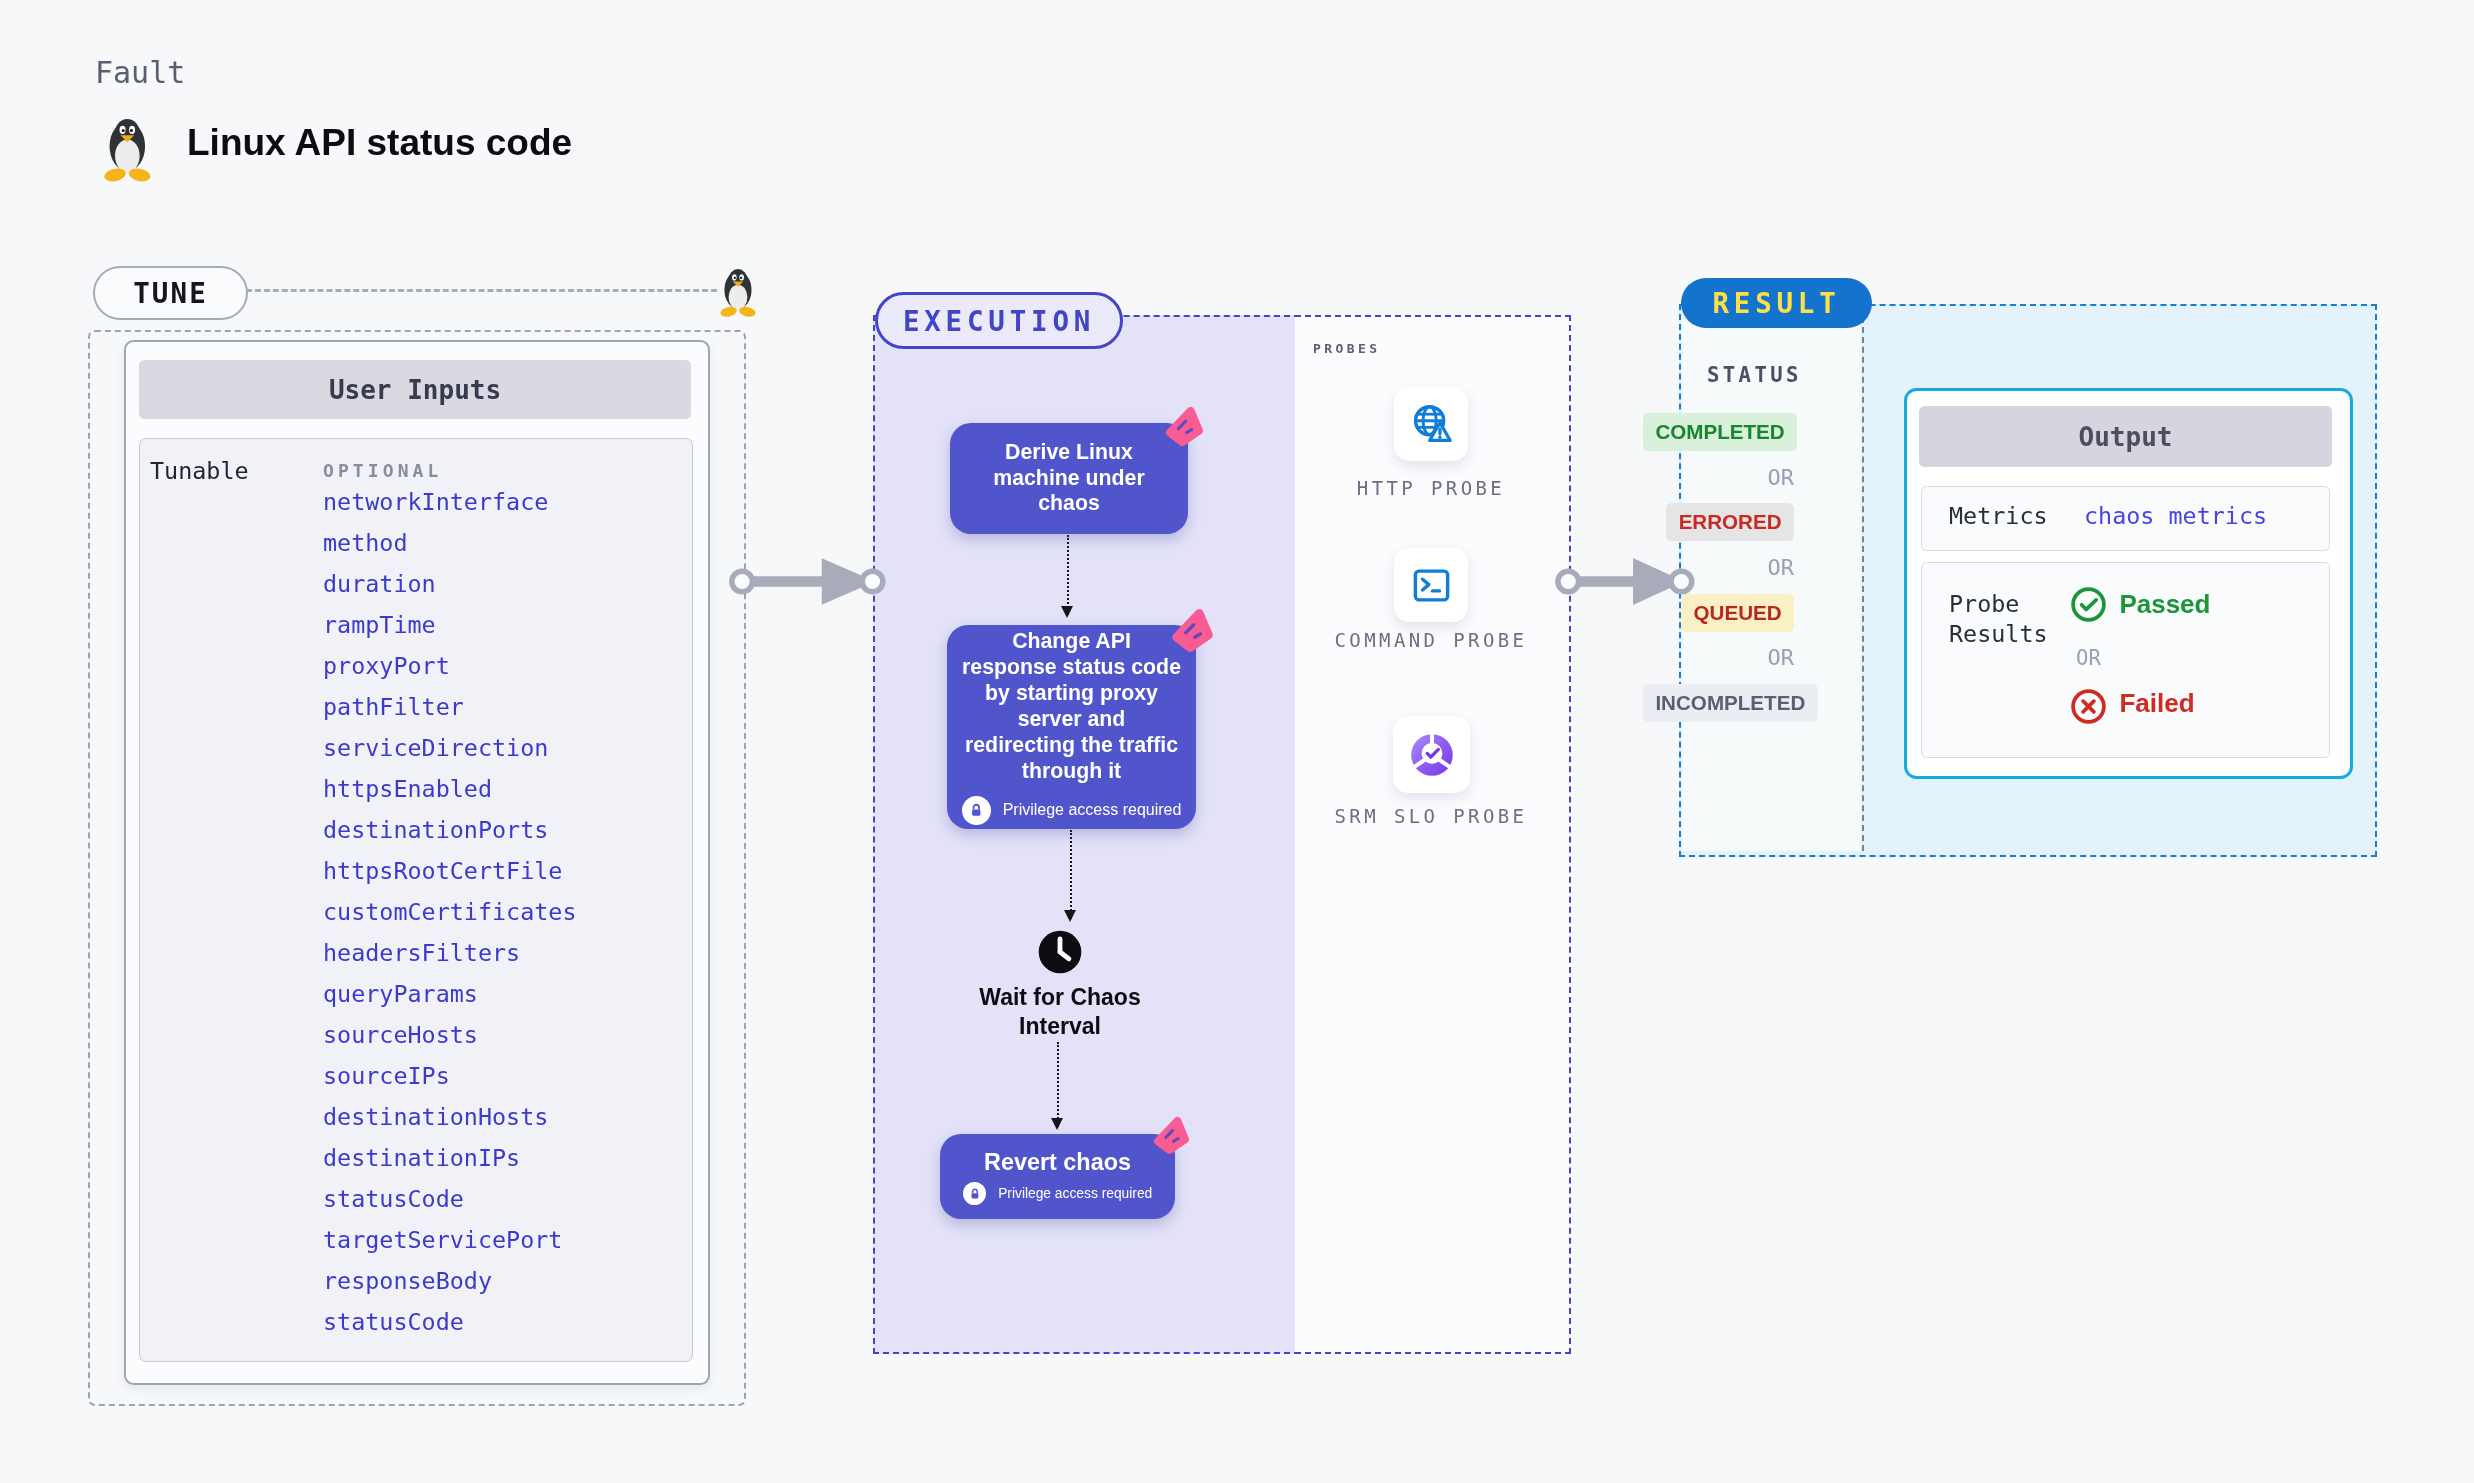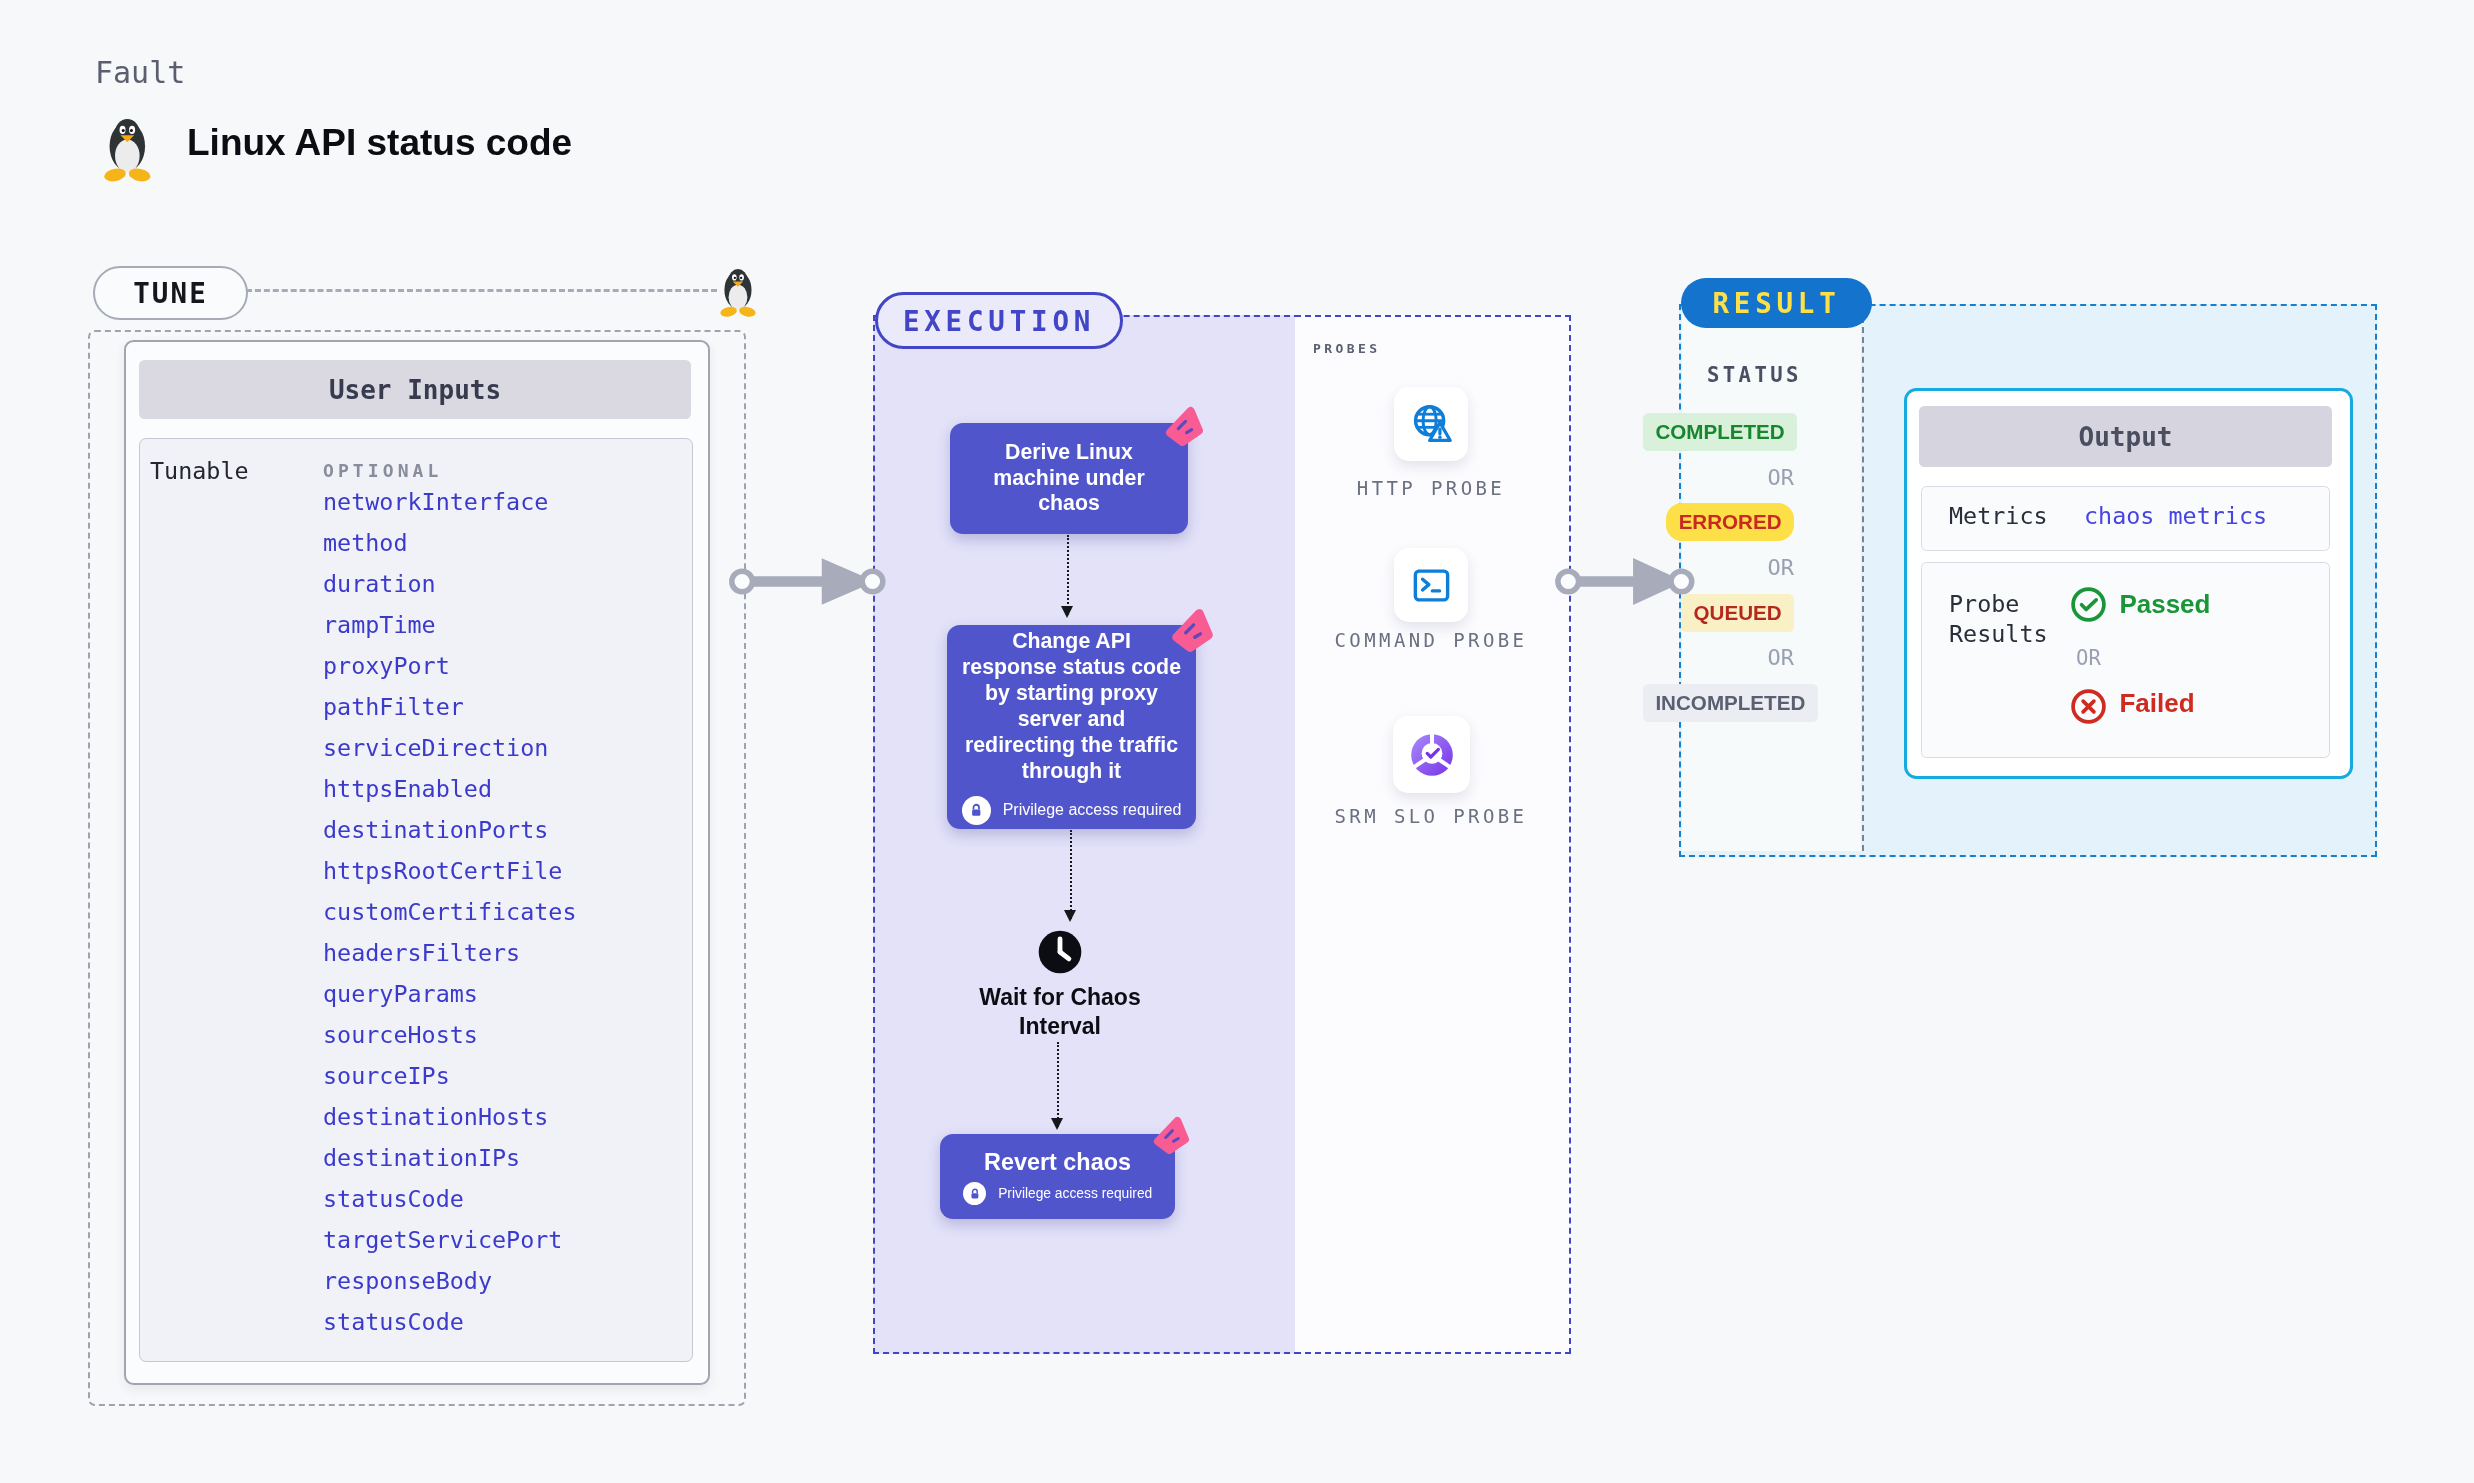--- a/index.html
+++ b/index.html
@@ -40,21 +40,21 @@
                   font-family:"DejaVu Sans Mono","Liberation Mono",monospace;cursor:pointer;}
 
   
   .harrow{z-index:6;}
 
   
   .exec-panel{left:873px;top:315px;width:423px;height:1035px;background:#E3E2F9;
               border:2.8px dashed #4145C6;}
   .probes-panel{left:1295px;top:315px;width:274px;height:1035px;background:#FCFCFF;
                 border:2.8px dashed #4145C6;border-left:none;}
-  .node{background:#5155CB;border-radius:13px;color:#fff;display:flex;flex-direction:column;
+  .node{background:#5155CB;border-radius:21px;color:#fff;display:flex;flex-direction:column;
         align-items:center;justify-content:center;text-align:center;z-index:2;
         box-shadow:0 5.5px 12.4px rgba(60,60,140,.25);}
   .node-text{font-weight:bold;font-size:21.3px;line-height:1.22;padding:0 15px;}
   .priv-row{display:flex;align-items:center;gap:12px;margin-top:11px;}
   .priv-circle{width:29px;height:29px;border-radius:50%;background:#fff;display:flex;
                align-items:center;justify-content:center;}
   .priv-text{font-size:16px;color:#fff;}
   .node1{left:950px;top:423px;width:238px;height:111px;}
   .node2{left:947px;top:625px;width:249px;height:204px;}
   .node3{left:940px;top:1134px;width:235px;height:85px;}
@@ -292,21 +292,21 @@
   <div class="abs result-divider"></div>
   <div class="abs mono pill result-pill">RESULT</div>
   <div class="abs mono status-title">STATUS</div>
 
   <div class="abs status-flow sans">
 
   <div><div class="badge" style="background: rgb(217, 241, 218); color: rgb(23, 134, 46);">COMPLETED</div></div>
       <div>
         <div class="or">OR</div>
       </div>
-      <div><div class="badge" style="background: #fde047; color: rgb(200, 42, 34); border-radius: 16px;">ERRORED</div></div>
+      <div><div class="badge" style="background: #e5e5e5; color: rgb(200, 42, 34);">ERRORED</div></div>
       <div>
         <div class="or">OR</div>
       </div>
       <div><div class="badge" style="background: rgb(250, 240, 198); color: rgb(181, 40, 30);">QUEUED</div></div>
       <div>
         <div class="or">OR</div>
       </div>
       <div><div class="badge" style="background: rgb(236, 237, 242); color: rgb(90, 95, 114);">INCOMPLETED</div></div>
     </div>
 

